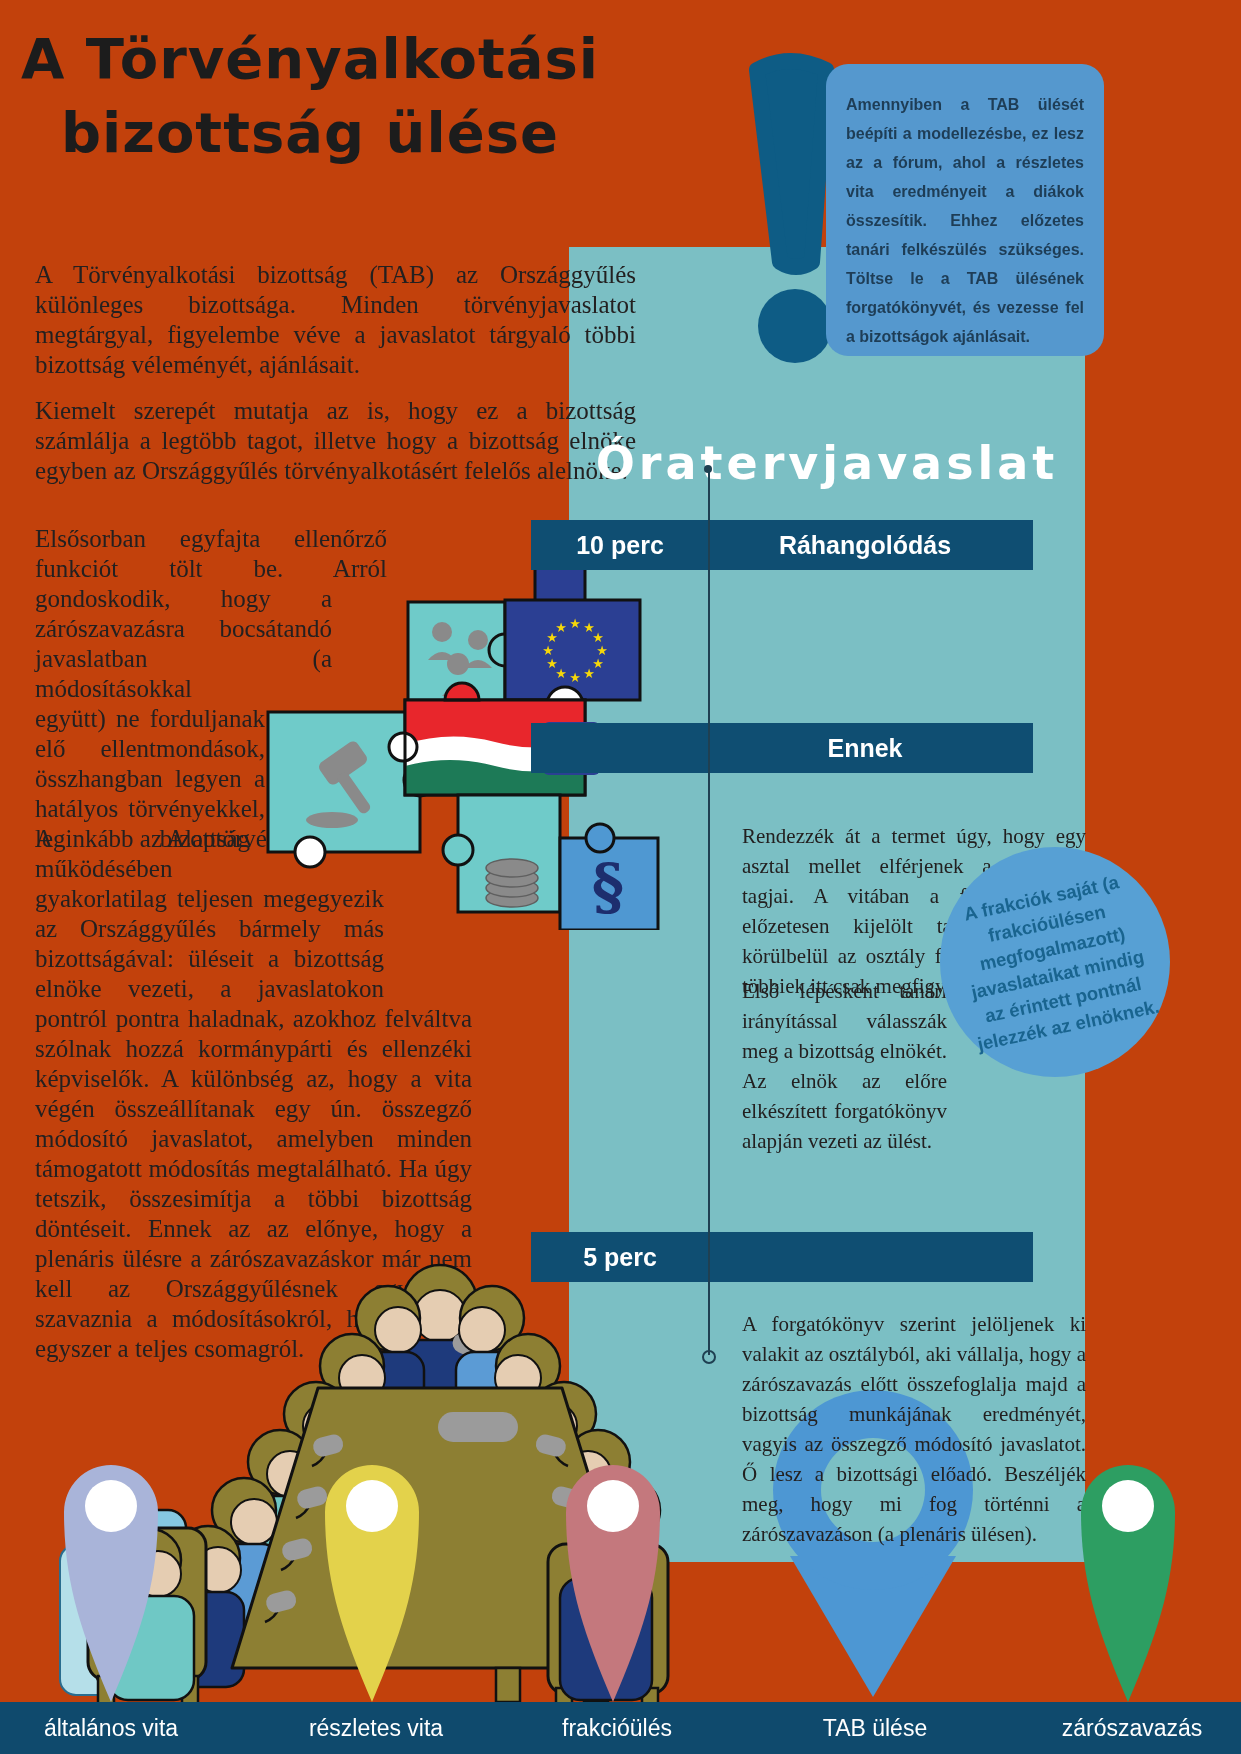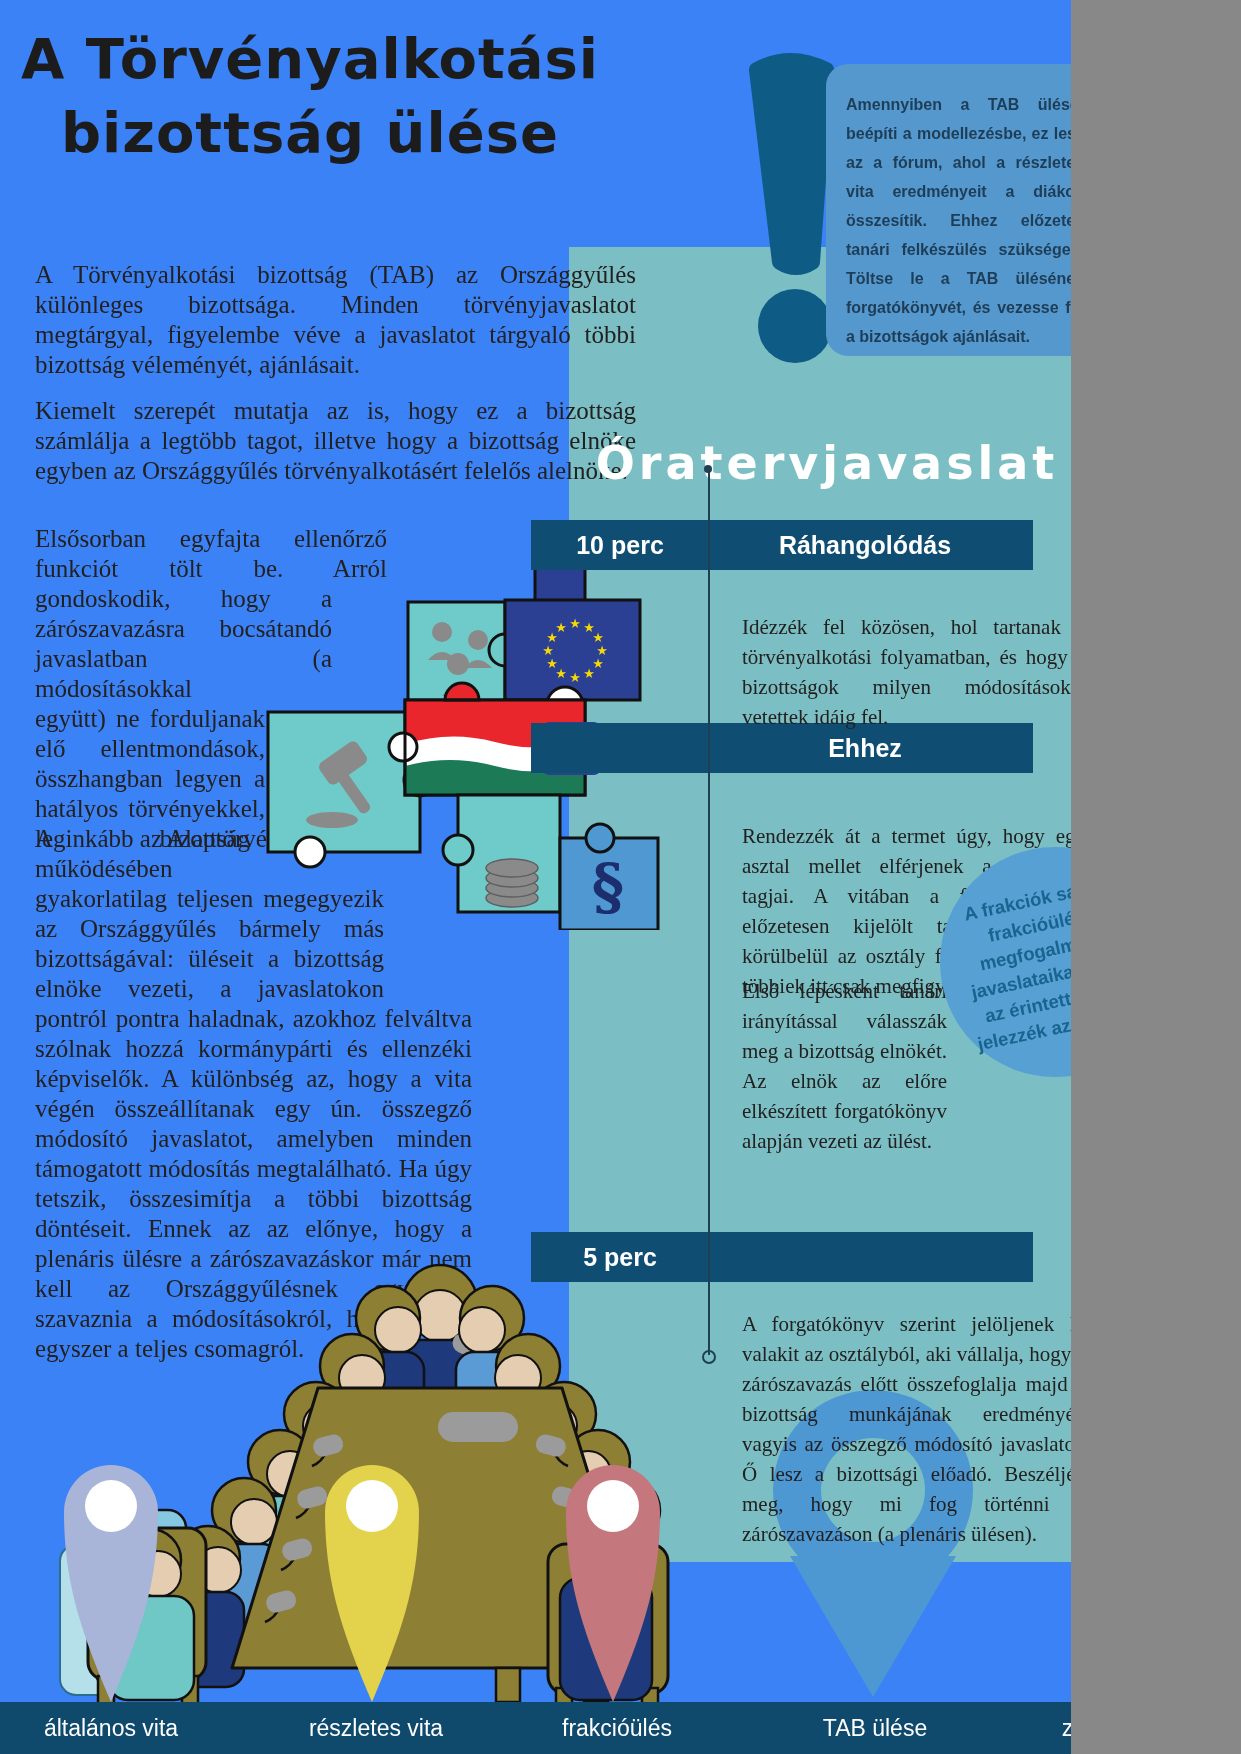--- a/index.html
+++ b/index.html
@@ -1,16 +1,16 @@
 <!DOCTYPE html>
 <html><head>
 <meta charset="utf-8">
 <style>
   html,body{margin:0;padding:0;background:#888;}
-  #page{position:relative;width:1071px;height:1754px;background:#3b82f6;overflow:hidden;
+  #page{position:relative;width:1241px;height:1754px;background:#c2410c;overflow:hidden;
         font-family:"Liberation Serif", serif;color:#232020;}
   .abs{position:absolute;}
   
   #teal-panel{left:569px;top:247px;width:516px;height:1315px;background:#7bbfc4;}
   
   #title{left:10px;top:22px;width:600px;text-align:center;
          font-family:"DejaVu Sans", sans-serif;font-weight:700;color:#1c1c1c;
          font-size:56px;line-height:1.32;letter-spacing:1px;white-space:nowrap;}
   
   .bodytext{font-size:25px;line-height:30px;text-align:justify;margin-top:16px;}
@@ -166,31 +166,30 @@
     <polygon points="790,1556 956,1556 873,1697" fill="#4d97d3"></polygon>
     <circle cx="873" cy="1490" r="100" fill="#4d97d3"></circle>
     <circle cx="873" cy="1490" r="52" fill="#7bbfc4"></circle>
   </svg>
 
   <div class="abs banner" id="banner1">
     <span class="dur">10 perc</span>
     <span class="ttl">Ráhangolódás</span>
   </div>
   <div class="abs banner" id="banner2">
-    <span class="ttl">Ehhez</span>
+    <span class="ttl">Ennek</span>
   </div>
   <div class="abs banner" id="banner3">
     <span class="dur">5 perc</span>
   </div>
 
   <div class="abs" id="tl-line"></div>
   <div class="abs" id="tl-dot"></div>
   <div class="abs" id="tl-end"></div>
 
-  <p class="abs sectext" id="s1-body">Idézzék fel közösen, hol tartanak a törvényalkotási folyamatban, és hogy a bizottságok milyen módosításokat vetettek idáig fel.</p>
   <p class="abs sectext" id="s2-body">Rendezzék át a termet úgy, hogy egy asztal mellet elférjenek a bizottság tagjai. A vitában a frakciók által előzetesen kijelölt tagok, összesen körülbelül az osztály fele vesz részt, a többiek itt csak megfigyelők lesznek.</p>
   <p class="abs sectext" id="s2-body2">Első lépésként tanári irányítással válasszák meg a bizottság elnökét. Az elnök az előre elkészített forgatókönyv alapján vezeti az ülést.</p>
   <p class="abs sectext" id="s3-body">A forgatókönyv szerint jelöljenek ki valakit az osztályból, aki vállalja, hogy a zárószavazás előtt összefoglalja majd a bizottság munkájának eredményét, vagyis az összegző módosító javaslatot. Ő lesz a bizottsági előadó. Beszéljék meg, hogy mi fog történni a zárószavazáson (a plenáris ülésen).</p>
 
   <div class="abs" id="bubble">
     <div id="bubble-text">A frakciók saját (a frakcióülésen megfogalmazott) javaslataikat mindig az érintett pontnál jelezzék az elnöknek.</div>
   </div>
 
   <svg class="abs" style="left:30px;top:1150px;width:700px;height:604px" viewBox="30 1150 700 604">
 

